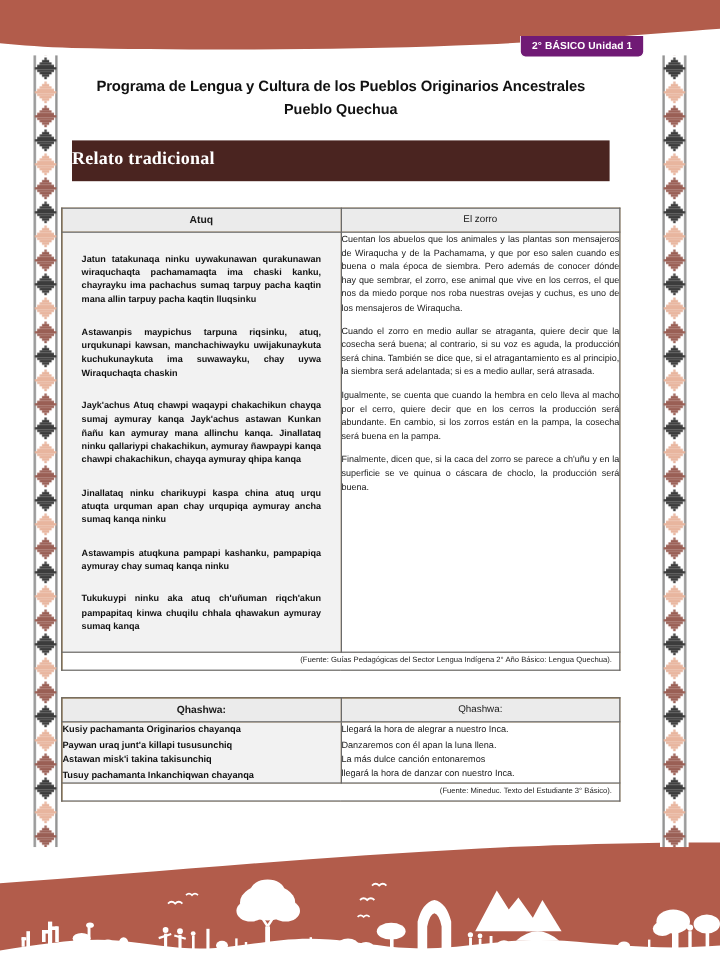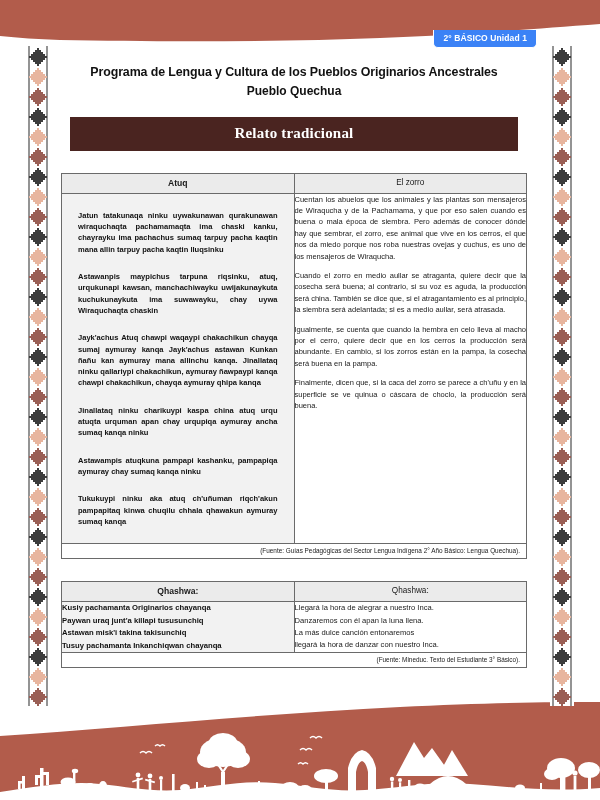--- a/index.html
+++ b/index.html
@@ -23,21 +23,21 @@
     height: 48px;
     overflow: hidden;
   }
   .top-band svg { display: block; }
 
   
   .unit-badge {
     position: absolute;
     top: 30px;
     right: 63px;
-    background: #3b82f6;
+    background: #701a75;
     color: #ffffff;
     font-size: 8.5px;
     font-weight: bold;
     letter-spacing: 0.1px;
     padding: 3px 9px 4px 9px;
     border-radius: 0 0 5px 5px;
     border: 1.2px solid #ffffff;
     border-top: none;
     z-index: 6;
     white-space: nowrap;
@@ -52,21 +52,21 @@
     z-index: 3;
   }
   .side-strip.left  { left: 26px; }
   .side-strip.right { right: 26px; }
   .side-strip svg { display: block; width: 100%; height: 100%; }
 
   
   .page {
     position: absolute;
     top: 52px;
-    left: 56px;
+    left: 46px;
     width: 476px;
     z-index: 4;
   }
 
   .doc-title {
     text-align: center;
     font-size: 12.4px;
     font-weight: bold;
     color: #111111;
     line-height: 1.75;
@@ -78,21 +78,21 @@
     font-size: 12px;
     font-weight: bold;
     color: #111111;
     margin: 0 0 0 0;
   }
 
   .section-banner {
     margin: 19px 14px 0 14px;
     background: #4a2420;
     color: #ffffff;
-    text-align: center;
+    text-align: left;
     font-family: "Liberation Serif", serif;
     font-size: 15px;
     font-weight: bold;
     padding: 8px 0 9px 0;
     letter-spacing: 0.2px;
   }
 
   
   .tbl {
     margin: 22px 5px 0 5px;

